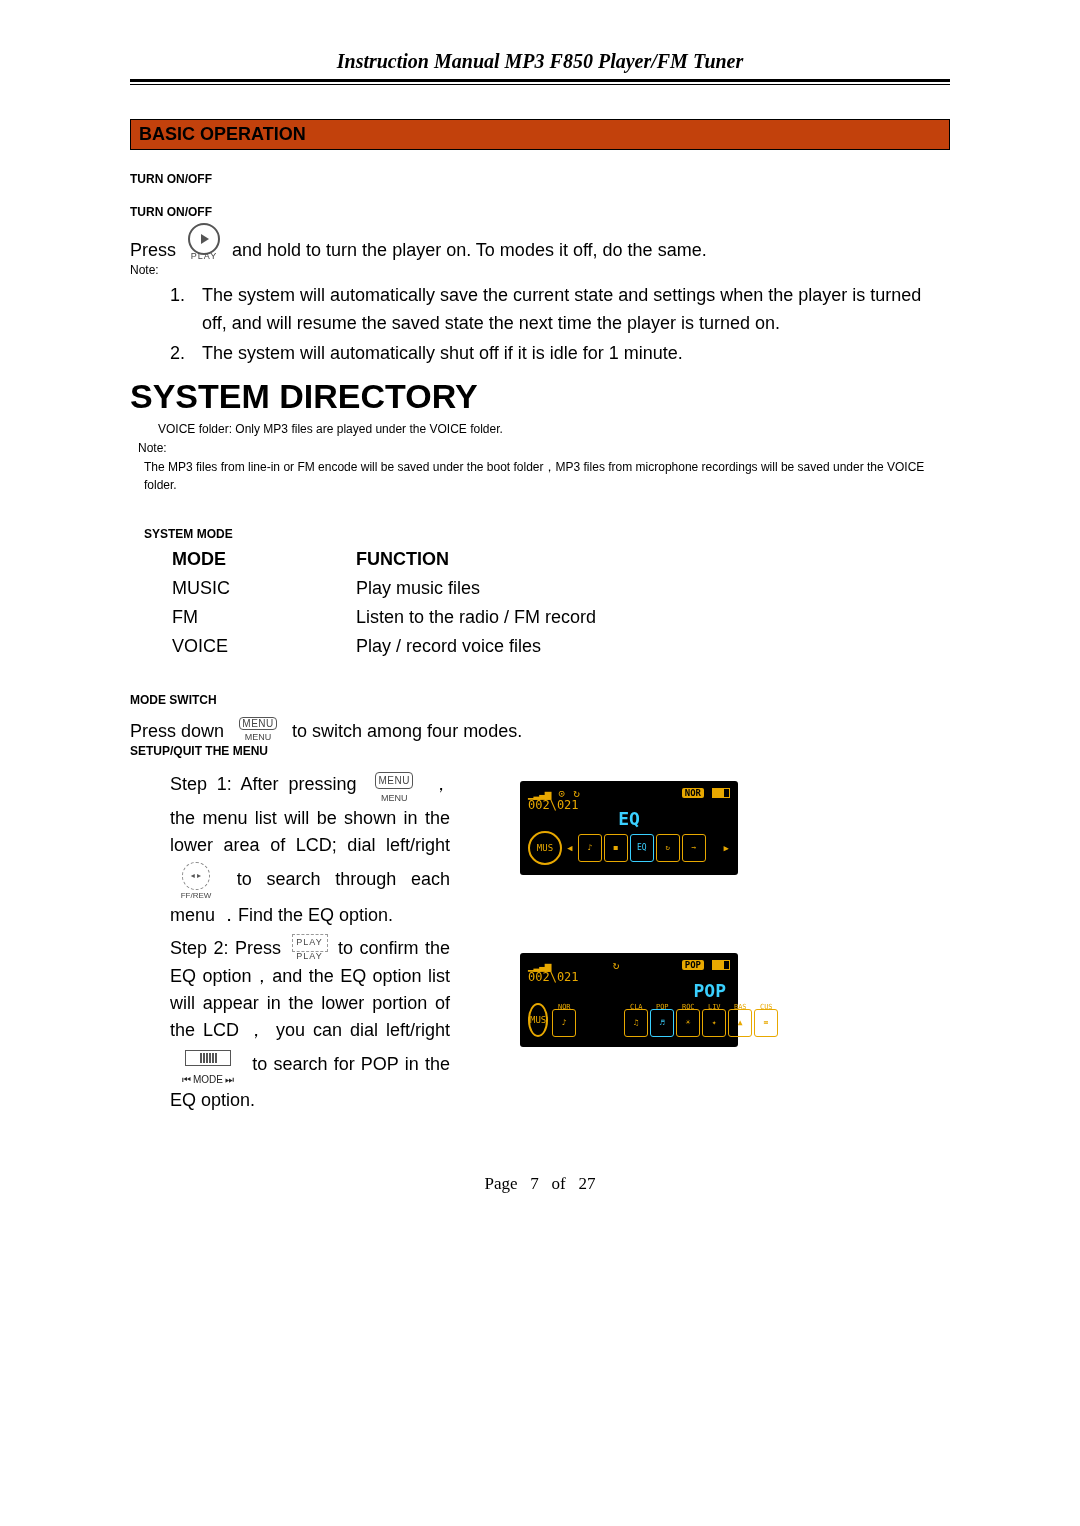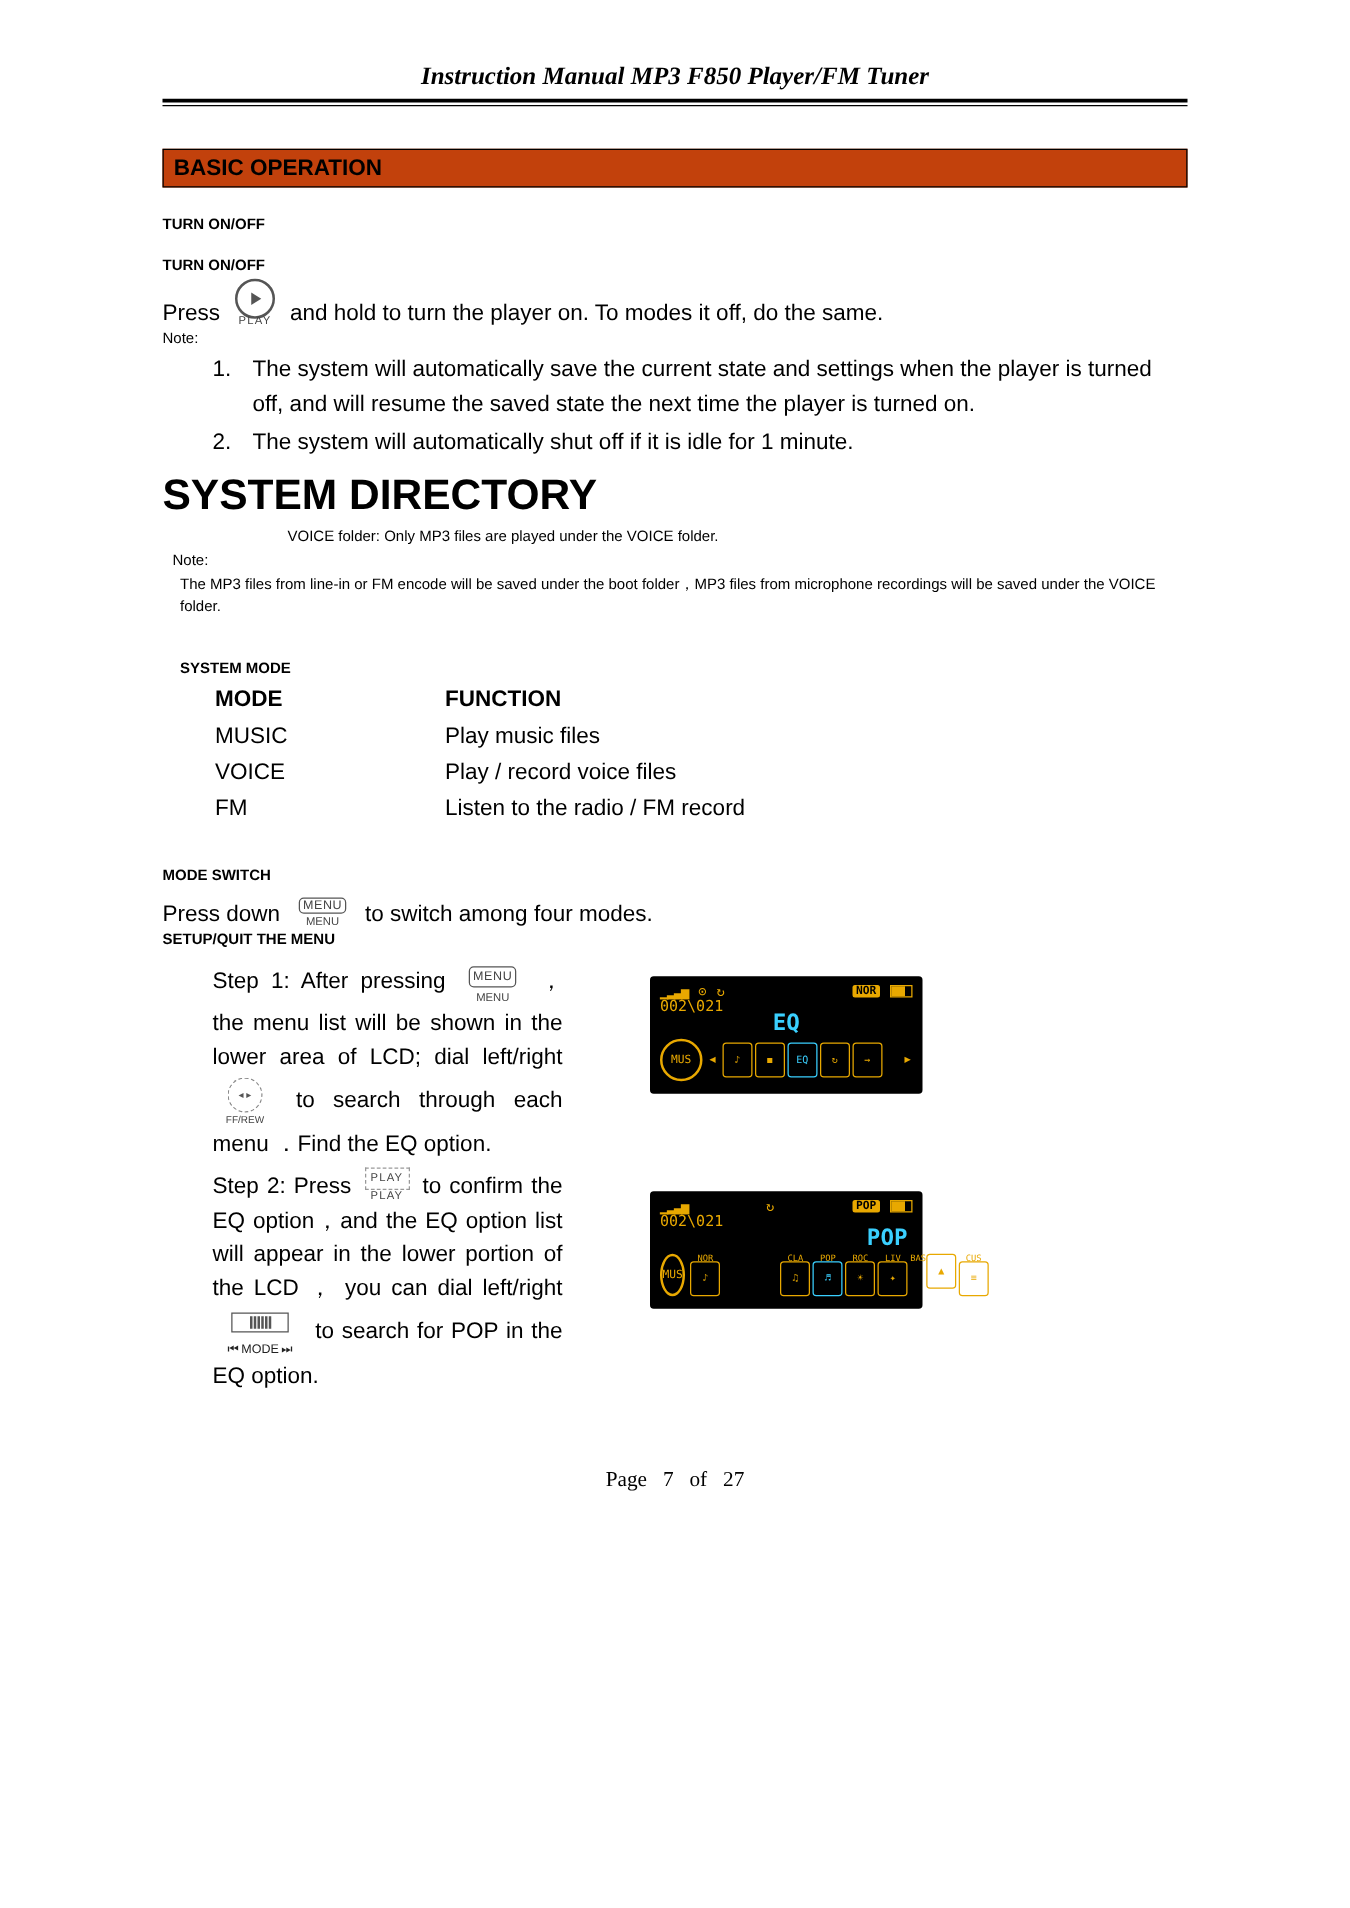--- a/index.html
+++ b/index.html
@@ -45,21 +45,21 @@
   }
   .mt14 { margin-top: 14px; }
   .mt30 { margin-top: 30px; }
   .big-heading {
     font-size: 34px;
     font-weight: bold;
     margin-top: 10px;
     margin-bottom: 4px;
   }
   .indent1 { margin-left: 40px; }
-  .indent2 { margin-left: 100px; }
+  .indent2 { margin-left: 28px; }
   ol.notes {
     margin: 2px 0 0 60px;
     padding: 0;
     font-size: 18px;
     line-height: 1.55;
   }
   ol.notes li { margin-bottom: 2px; padding-left: 12px; }
   .table {
     margin-left: 42px;
     margin-top: 2px;
@@ -325,26 +325,26 @@
   <div class="table">
     <div class="trow bold">
       <div class="tcell1">MODE</div>
       <div class="tcell2">FUNCTION</div>
     </div>
     <div class="trow">
       <div class="tcell1">MUSIC</div>
       <div class="tcell2">Play music files</div>
     </div>
     <div class="trow">
+      <div class="tcell1">FM</div>
+      <div class="tcell2">Listen to the radio / FM record</div>
+    </div>
+    <div class="trow">
       <div class="tcell1">VOICE</div>
       <div class="tcell2">Play / record voice files</div>
-    </div>
-    <div class="trow">
-      <div class="tcell1">FM</div>
-      <div class="tcell2">Listen to the radio / FM record</div>
     </div>
   </div>
 
   <p class="p bold mt30">MODE SWITCH</p>
   <div class="press-row">
     <span>Press down</span>
     <span class="inline-icon menu-icon">
       <span class="menu-box">MENU</span>
       <span class="menu-sub">MENU</span>
     </span>
@@ -444,21 +444,21 @@
                 <div class="sq sel">♬</div>
               </div>
             <div style="display:flex;flex-direction:column;">
                 <span class="cap">ROC</span>
                 <div class="sq">☀</div>
               </div>
             <div style="display:flex;flex-direction:column;">
                 <span class="cap">LIV</span>
                 <div class="sq">✦</div>
               </div>
-            <div style="display:flex;justify-content:flex-end;">
+            <div style="display:flex;flex-direction:column;justify-content:flex-end;">
                 <span class="cap">BAS</span>
                 <div class="sq">▲</div>
               </div>
             <div style="display:flex;flex-direction:column;">
                 <span class="cap">CUS</span>
                 <div class="sq">≡</div>
               </div>
           </div>
         </div>
       </div>

